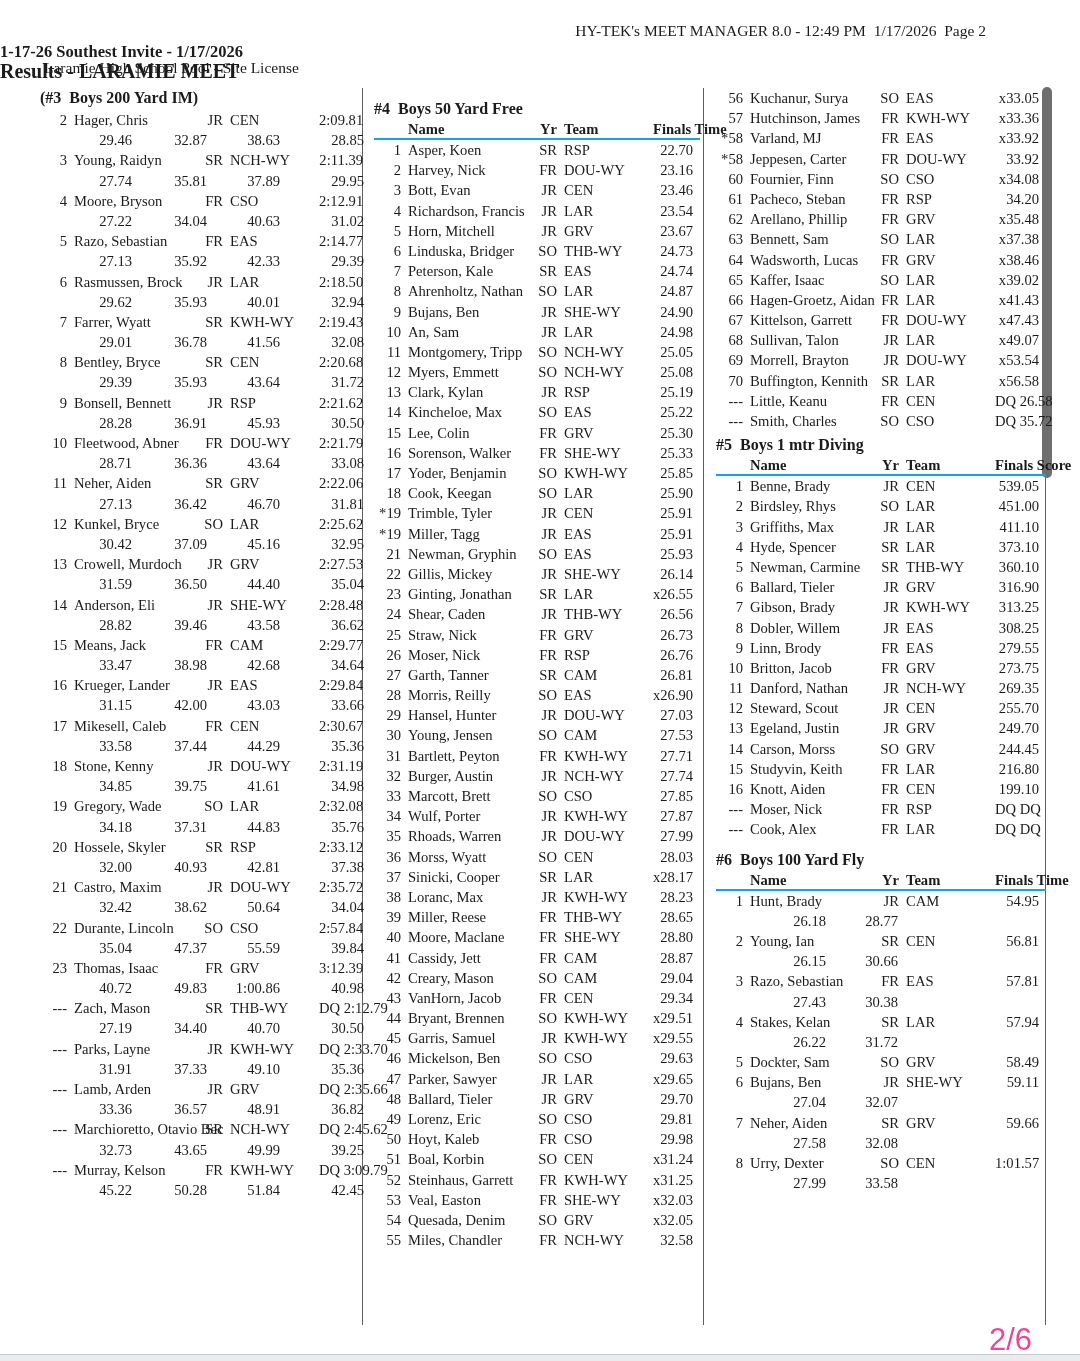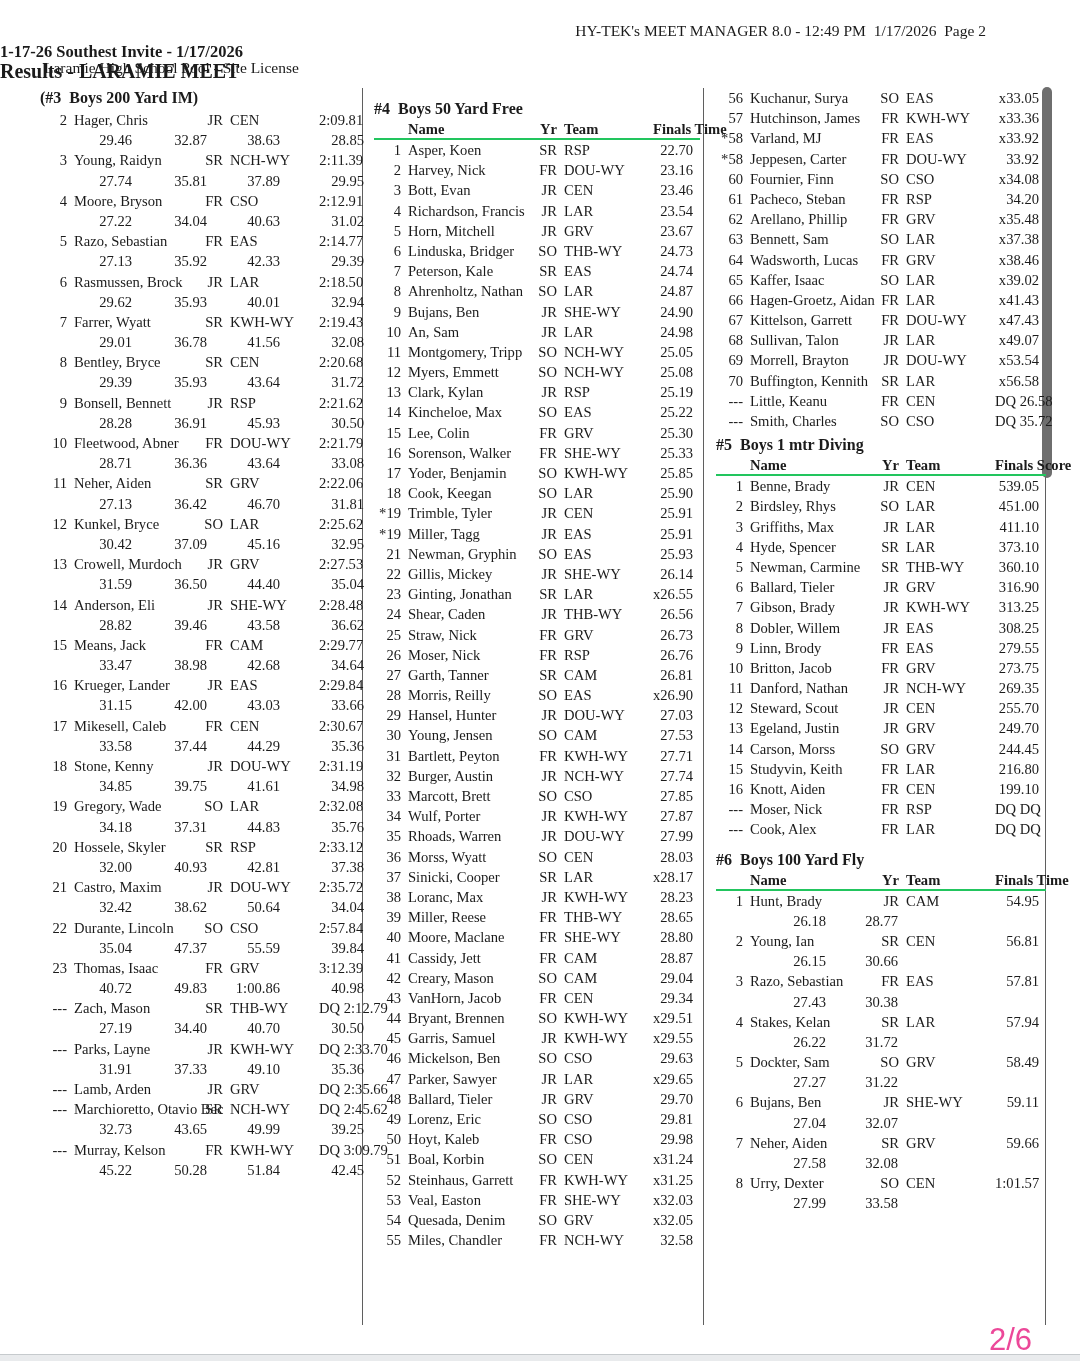--- a/index.html
+++ b/index.html
@@ -37,21 +37,21 @@
   .section.mt-e5 { margin-top:4px; }
   .section.mt-e6 { margin-top:10px; }
 
   .event-title { height:22px; line-height:20px; font-weight:700; font-size:16px; white-space:pre; }
 
   .row {
     display:grid;
     grid-template-columns:27px 128px 28px 96px 1fr;
     height:20.2px; line-height:20.2px; font-size:14.6px;
   }
-  .row.head { height:19px; line-height:16px; border-bottom:2px solid #22c55e; font-weight:700; }
+  .row.head { height:19px; line-height:16px; border-bottom:2px solid #0ea5e9; font-weight:700; }
   .c { white-space:nowrap; }
   .c.place { text-align:right; }
   .c.name  { padding-left:7px; }
   .c.yr    { text-align:right; }
   .c.team  { padding-left:7px; }
   .c.time  { text-align:right; padding-right:7px; }
 
   .row.splits { display:flex; }
   .splits .split { text-align:right; }
   .splits.s4 .split:nth-child(1){ width:92px; }
@@ -399,20 +399,26 @@
         <span class="c split">49.10</span>
         <span class="c split">35.36</span>
       </div>
       <div class="row main">
         <span class="c place">---</span>
         <span class="c name">Lamb, Arden</span>
         <span class="c yr">JR</span>
         <span class="c team">GRV</span>
         <span class="c time">DQ 2:35.66</span>
       </div>
+      <div class="row splits s4">
+        <span class="c split">33.36</span>
+        <span class="c split">36.57</span>
+        <span class="c split">48.91</span>
+        <span class="c split">36.82</span>
+      </div>
       <div class="row main">
         <span class="c place">---</span>
         <span class="c name">Marchioretto, Otavio Bec</span>
         <span class="c yr">SR</span>
         <span class="c team">NCH-WY</span>
         <span class="c time">DQ 2:45.62</span>
       </div>
       <div class="row splits s4">
         <span class="c split">32.73</span>
         <span class="c split">43.65</span>
@@ -1144,24 +1150,20 @@
         <span class="c split">26.22</span>
         <span class="c split">31.72</span>
       </div>
       <div class="row main">
         <span class="c place">5</span>
         <span class="c name">Dockter, Sam</span>
         <span class="c yr">SO</span>
         <span class="c team">GRV</span>
         <span class="c time">58.49</span>
       </div>
-      <div class="row splits s2">
-        <span class="c split">27.27</span>
-        <span class="c split">31.22</span>
-      </div>
       <div class="row main">
         <span class="c place">6</span>
         <span class="c name">Bujans, Ben</span>
         <span class="c yr">JR</span>
         <span class="c team">SHE-WY</span>
         <span class="c time">59.11</span>
       </div>
       <div class="row splits s2">
         <span class="c split">27.04</span>
         <span class="c split">32.07</span>

